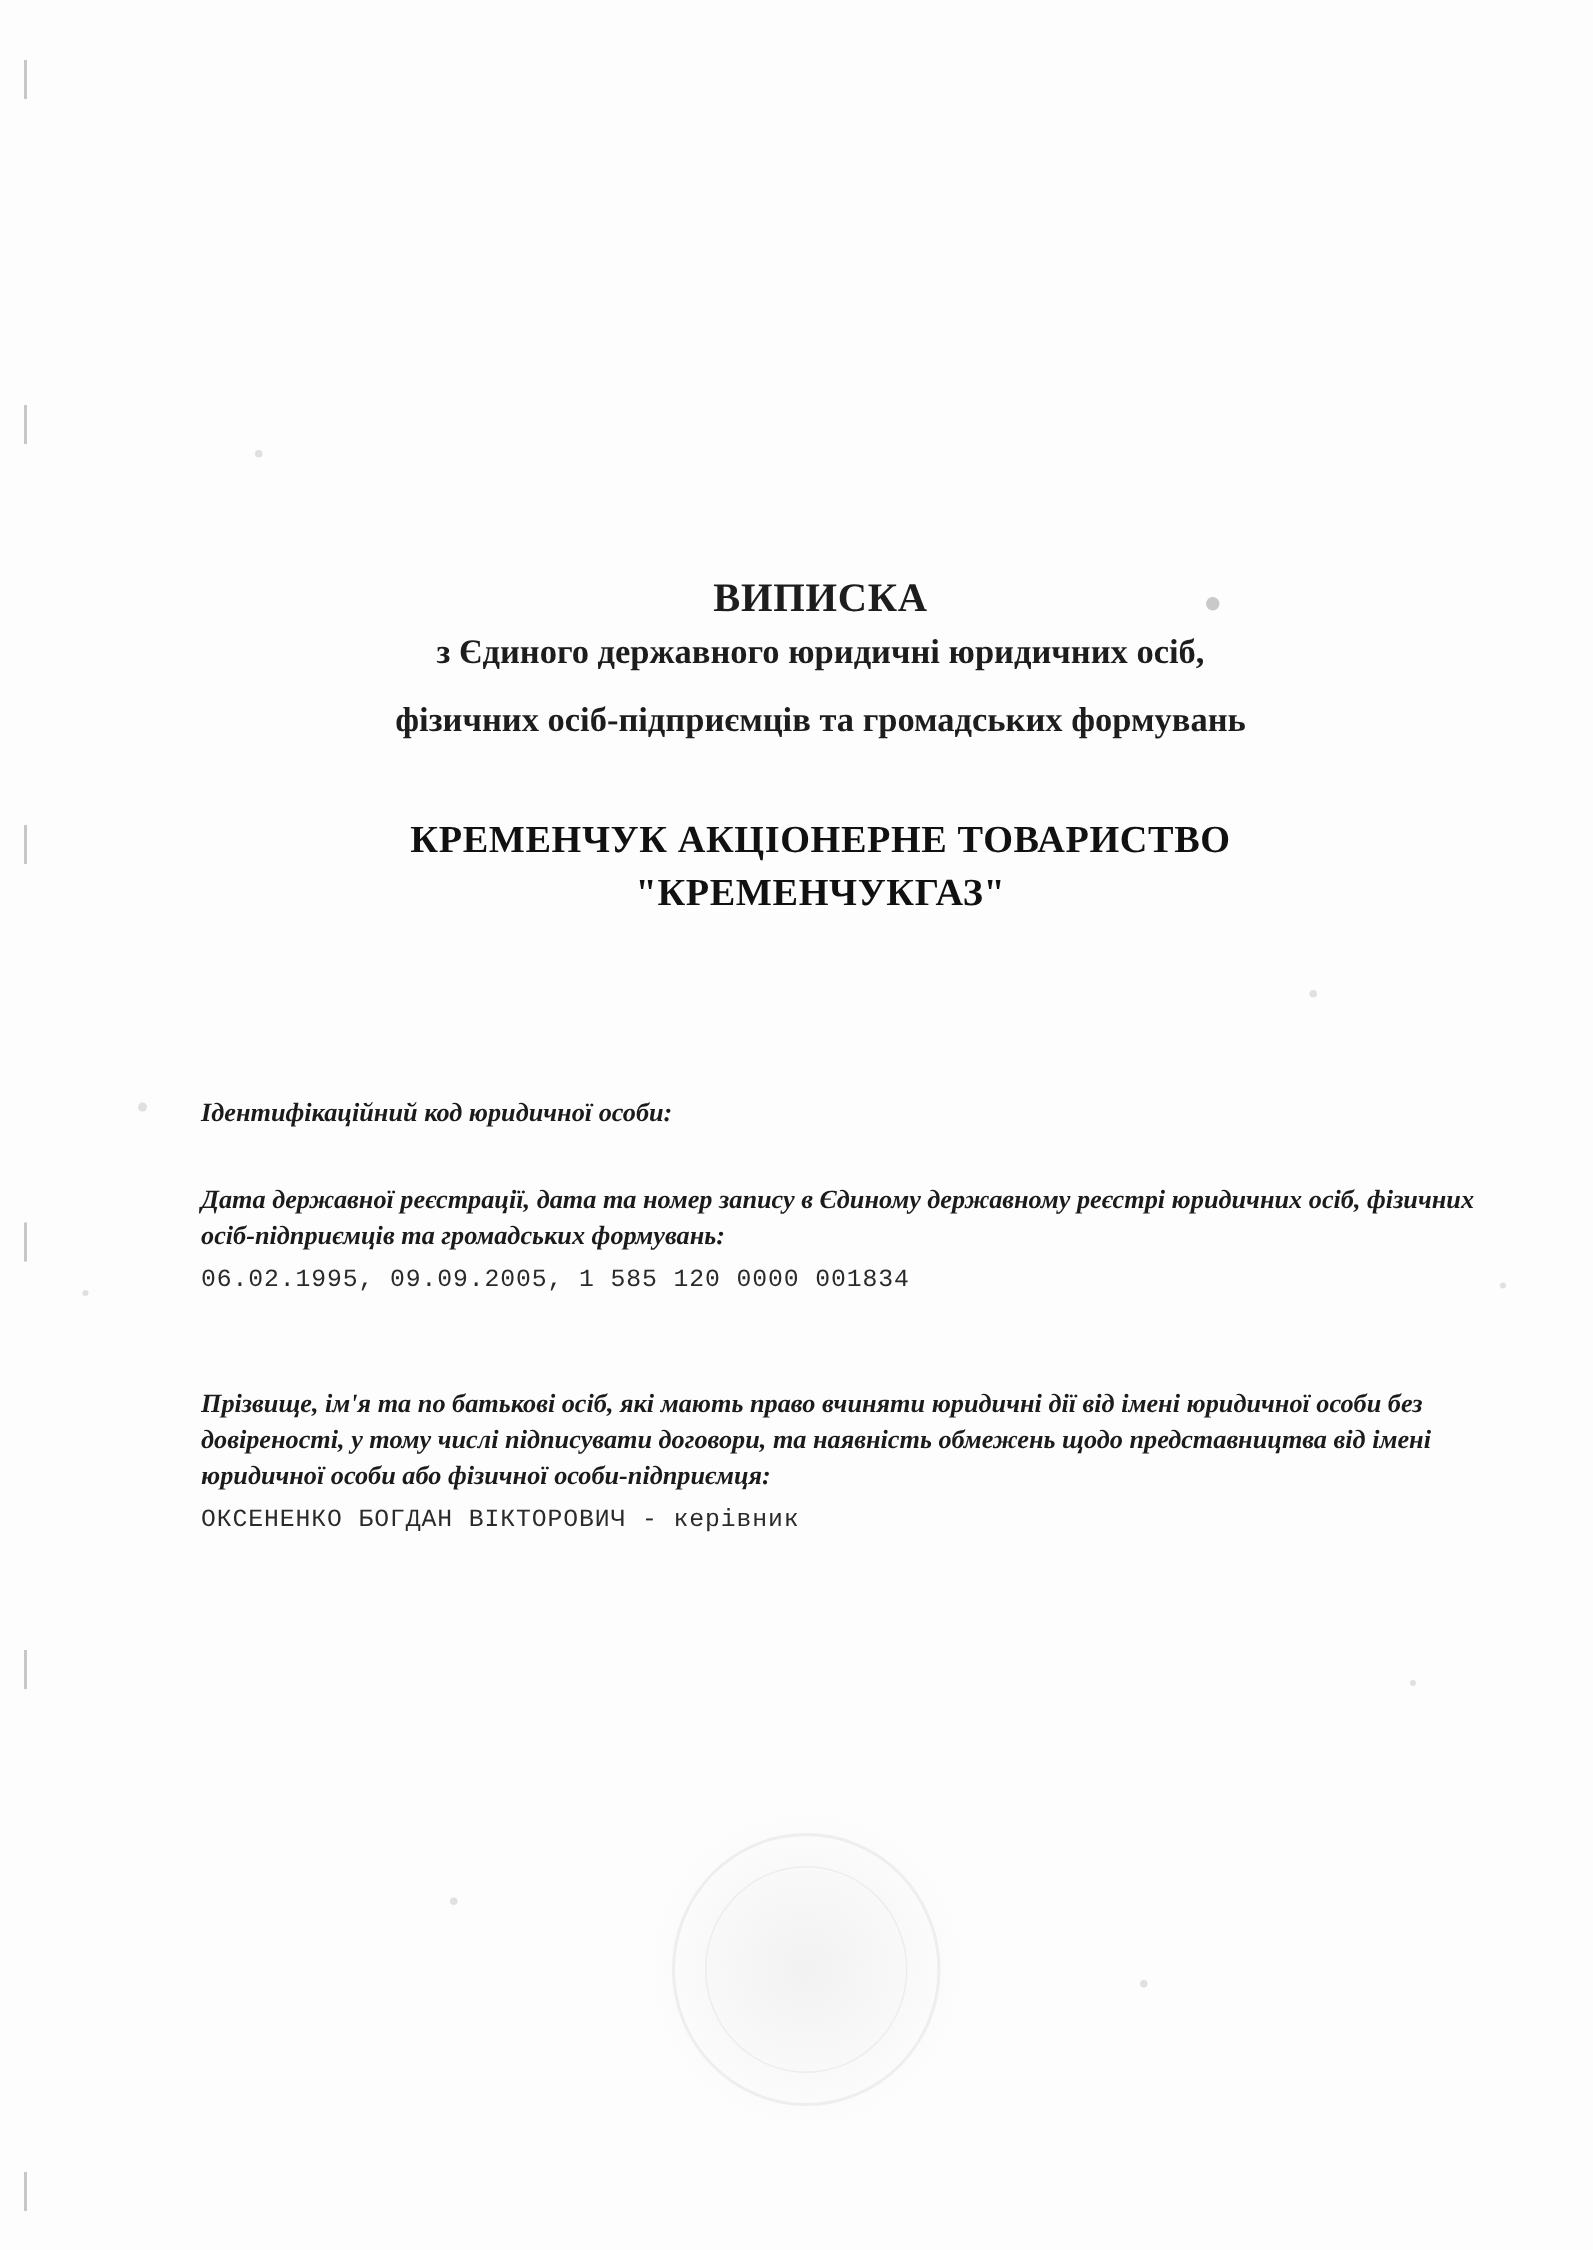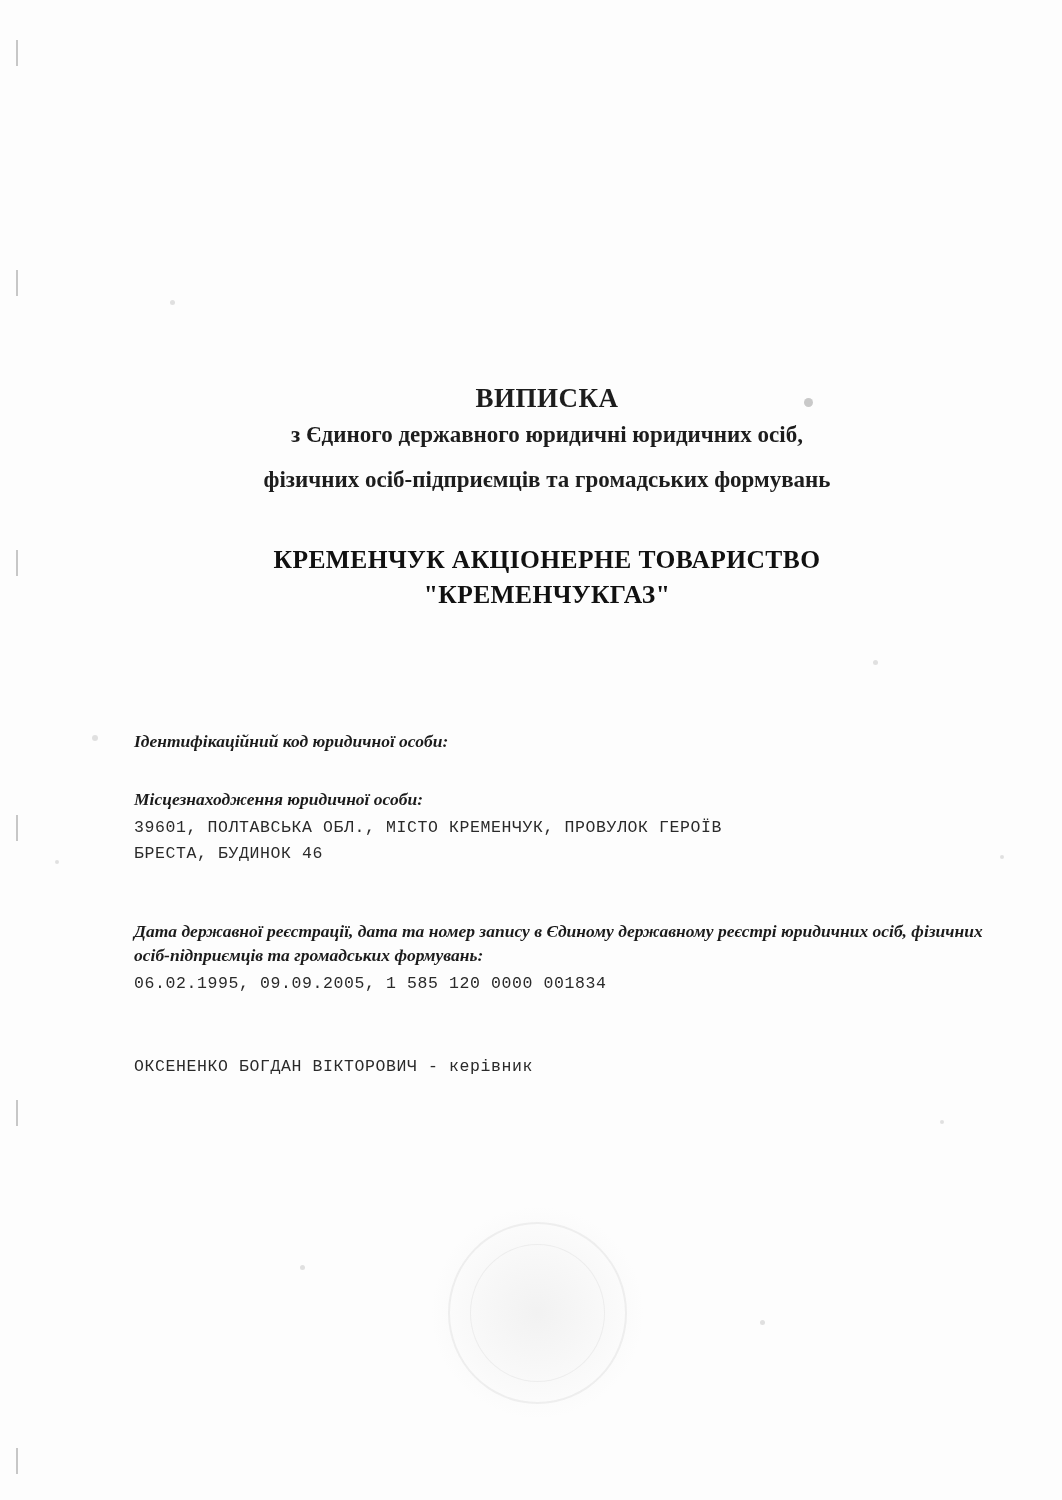--- a/index.html
+++ b/index.html
@@ -167,32 +167,28 @@
       <div class="org-name">КРЕМЕНЧУК АКЦІОНЕРНЕ ТОВАРИСТВО</div>
       <div class="org-name" style="margin-top:2px;">"КРЕМЕНЧУКГАЗ"</div>
     </div>
 
     <div class="fields">
 
       <div class="field">
         <div class="field-label">Ідентифікаційний код юридичної особи:</div>
       </div>
 
-      <div class="field field-gap-lg">
-        <div class="field-label">Місцезнаходження юридичної особи:</div>
-        <div class="field-value">39601, ПОЛТАВСЬКА ОБЛ., МІСТО КРЕМЕНЧУК, ПРОВУЛОК ГЕРОЇВ
-БРЕСТА, БУДИНОК 46</div>
-      </div>
 
       <div class="field field-gap-xl">
         <div class="field-label">Дата державної реєстрації, дата та номер запису в Єдиному державному реєстрі юридичних осіб, фізичних осіб-підприємців та громадських формувань:</div>
         <div class="field-value">06.02.1995, 09.09.2005, 1 585 120 0000 001834</div>
       </div>
 
       <div class="field">
+        <div class="field-label">Прізвище, ім'я та по батькові осіб, які мають право вчиняти юридичні дії від імені юридичної особи без довіреності, у тому числі підписувати договори, та наявність обмежень щодо представництва від імені юридичної особи або фізичної особи-підприємця:</div>
         <div class="field-value">ОКСЕНЕНКО БОГДАН ВІКТОРОВИЧ - керівник</div>
       </div>
 
     </div>
   </div>
 
   <div class="stamp-blur"></div>
   <div class="stamp"></div>
 
 </div>

